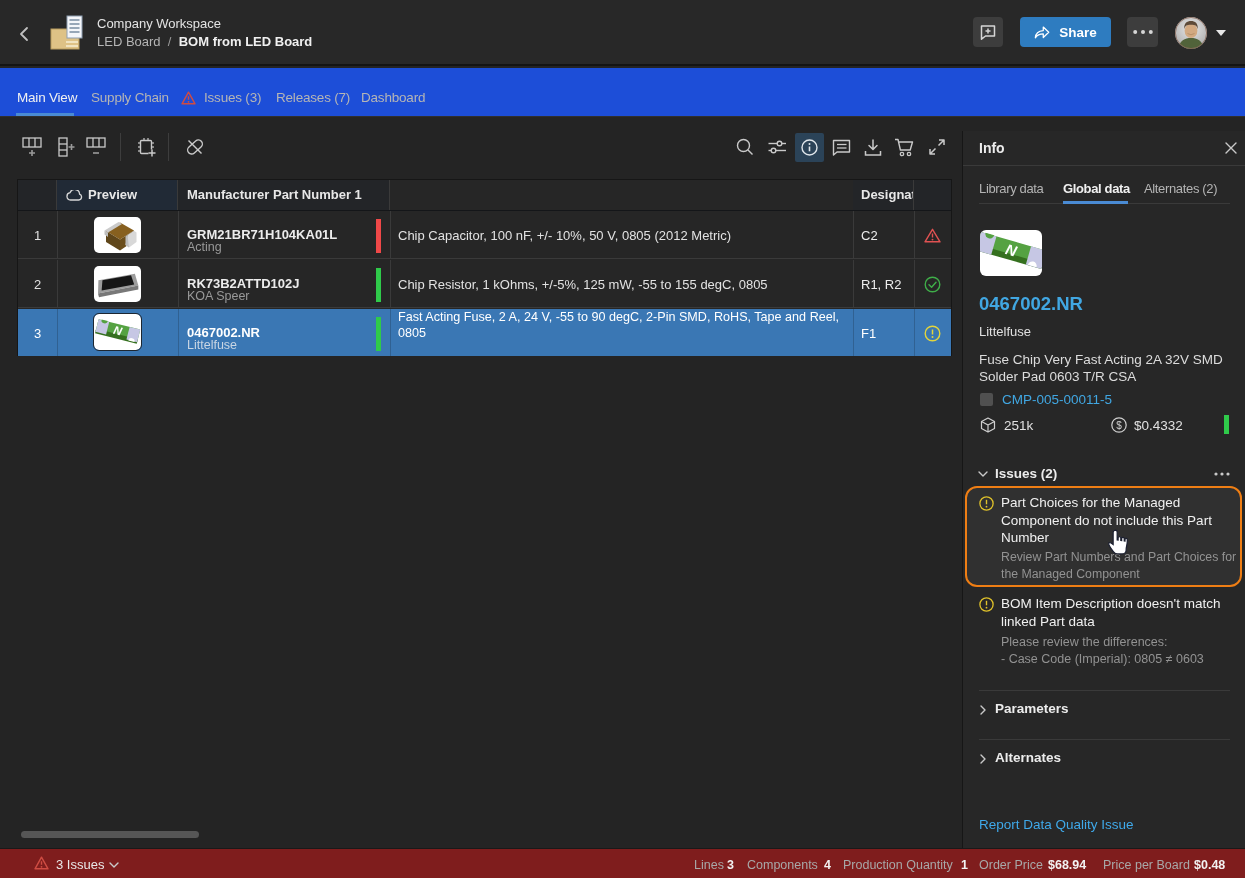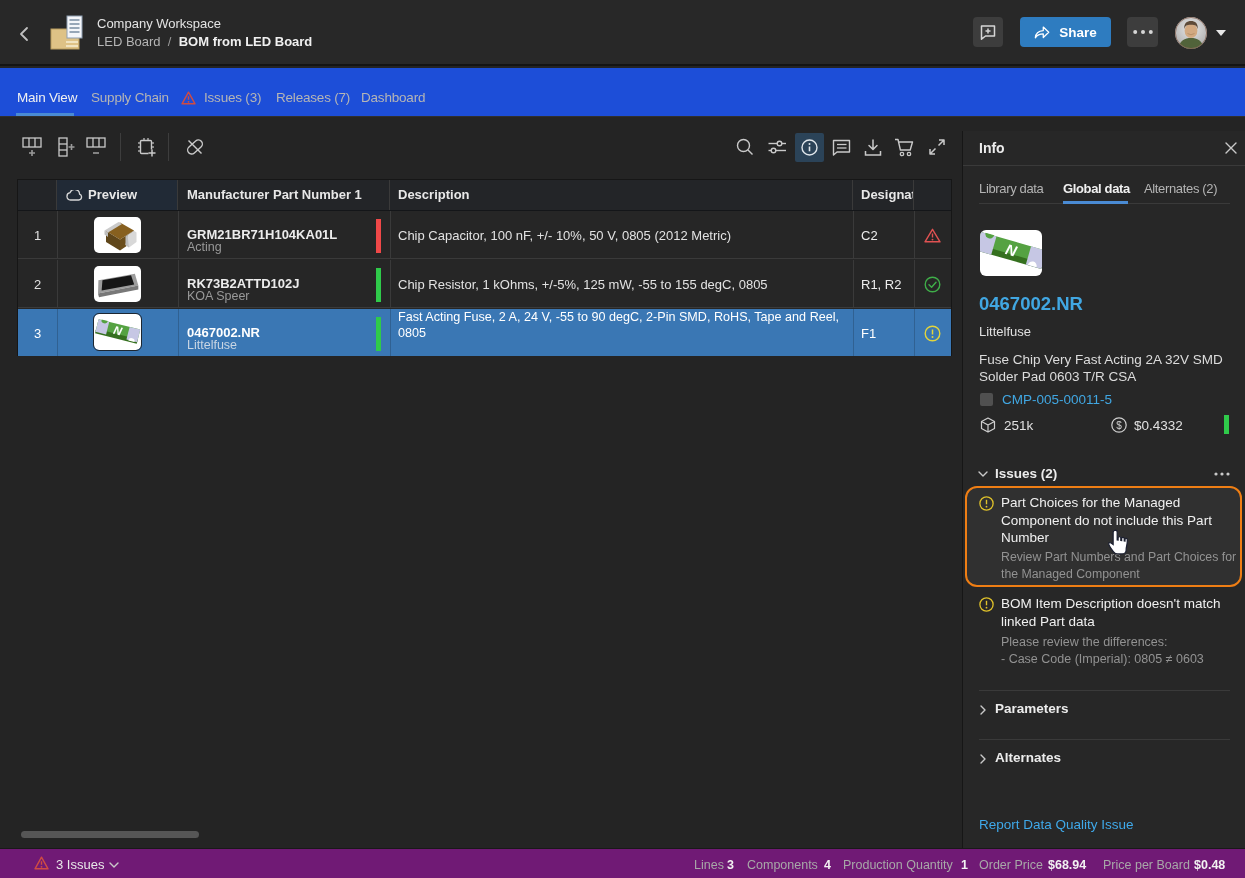--- a/index.html
+++ b/index.html
@@ -23,21 +23,21 @@
 .desc { position:absolute; left:380px; top:0; width:440px; height:48px; display:flex; align-items:center; font-size:13px; color:#e2e2e2; }
 .desig { position:absolute; left:843px; top:0; height:48px; display:flex; align-items:center; font-size:13px; color:#ececec; }
 .rnum { position:absolute; left:0; top:0; width:39px; height:48px; display:flex; align-items:center; justify-content:center; font-size:13px; color:#e0e0e0; }
 .stat { position:absolute; left:896px; top:0; width:37px; height:48px; display:flex; align-items:center; justify-content:center; }
 
 #panel { position:absolute; left:962px; top:131px; width:283px; height:717px; background:#272727; border-left:1px solid #161616; }
 .ptab { position:absolute; top:181px; font-size:13px; letter-spacing:-0.35px; color:#b4b4b4; }
 .divider { position:absolute; height:1px; background:#3a3a3a; }
 .ptext { position:absolute; font-size:13.5px; color:#dcdcdc; }
 
-#bottombar { position:absolute; left:0; top:848px; width:1245px; height:30px; background:#701a75; border-top:1px solid #191919; }
+#bottombar { position:absolute; left:0; top:848px; width:1245px; height:30px; background:#7f1d1d; border-top:1px solid #191919; }
 .blabel { position:absolute; top:9px; font-size:12.5px; color:#a8a8a8; }
 .bval { position:absolute; top:9px; font-size:12.5px; font-weight:bold; color:#f2f2f2; }
 </style>
 </head>
 <body>
 <div id="app">
 
   <div id="topbar">
     <svg class="abs" style="left:17px;top:26px" width="14" height="16" viewBox="0 0 14 16">
         <path d="M10 2 L4 8 L10 14" fill="none" stroke="#c0c0c0" stroke-width="1.8" stroke-linecap="round" stroke-linejoin="round"></path>
@@ -209,21 +209,20 @@
   <div id="table">
 
     <div class="hcell" style="left:0;width:39px"></div>
     <div class="hcell" style="left:39px;width:121px;background:#212a36">
       <svg style="position:absolute;left:9px;top:10px" width="17" height="11" viewBox="0 0 17 11">
           <path d="M4.5 10 a3.7 3.7 0 0 1 -0.4 -7.35 A4.9 4.9 0 0 1 13.6 4.2 a3 3 0 0 1 -0.8 5.8 Z" fill="none" stroke="#d8d8d8" stroke-width="1.3"></path>
         </svg>
       <span style="margin-left:31px">Preview</span>
     </div>
     <div class="hcell" style="left:160px;width:212px;padding-left:9px">Manufacturer Part Number 1</div>
-    <div class="hcell" style="left:372px;width:463px;padding-left:8px">Description</div>
     <div class="hcell" style="left:835px;width:61px;padding-left:8px;overflow:hidden">Designator</div>
     <div class="hcell" style="left:896px;width:37px;border-right:none"></div>
 
     <div class="abs" style="left:0;top:30px;width:933px;height:1px;background:#141619"></div>
 
     <div class="row" style="top:31px">
       <div class="rnum">1</div>
       <div class="thumb" style="top:6px">
         <svg width="47" height="36" viewBox="0 0 47 36">
           <polygon points="12,14 26,5.5 40,13.5 26,22.5" fill="#87601f"></polygon>

